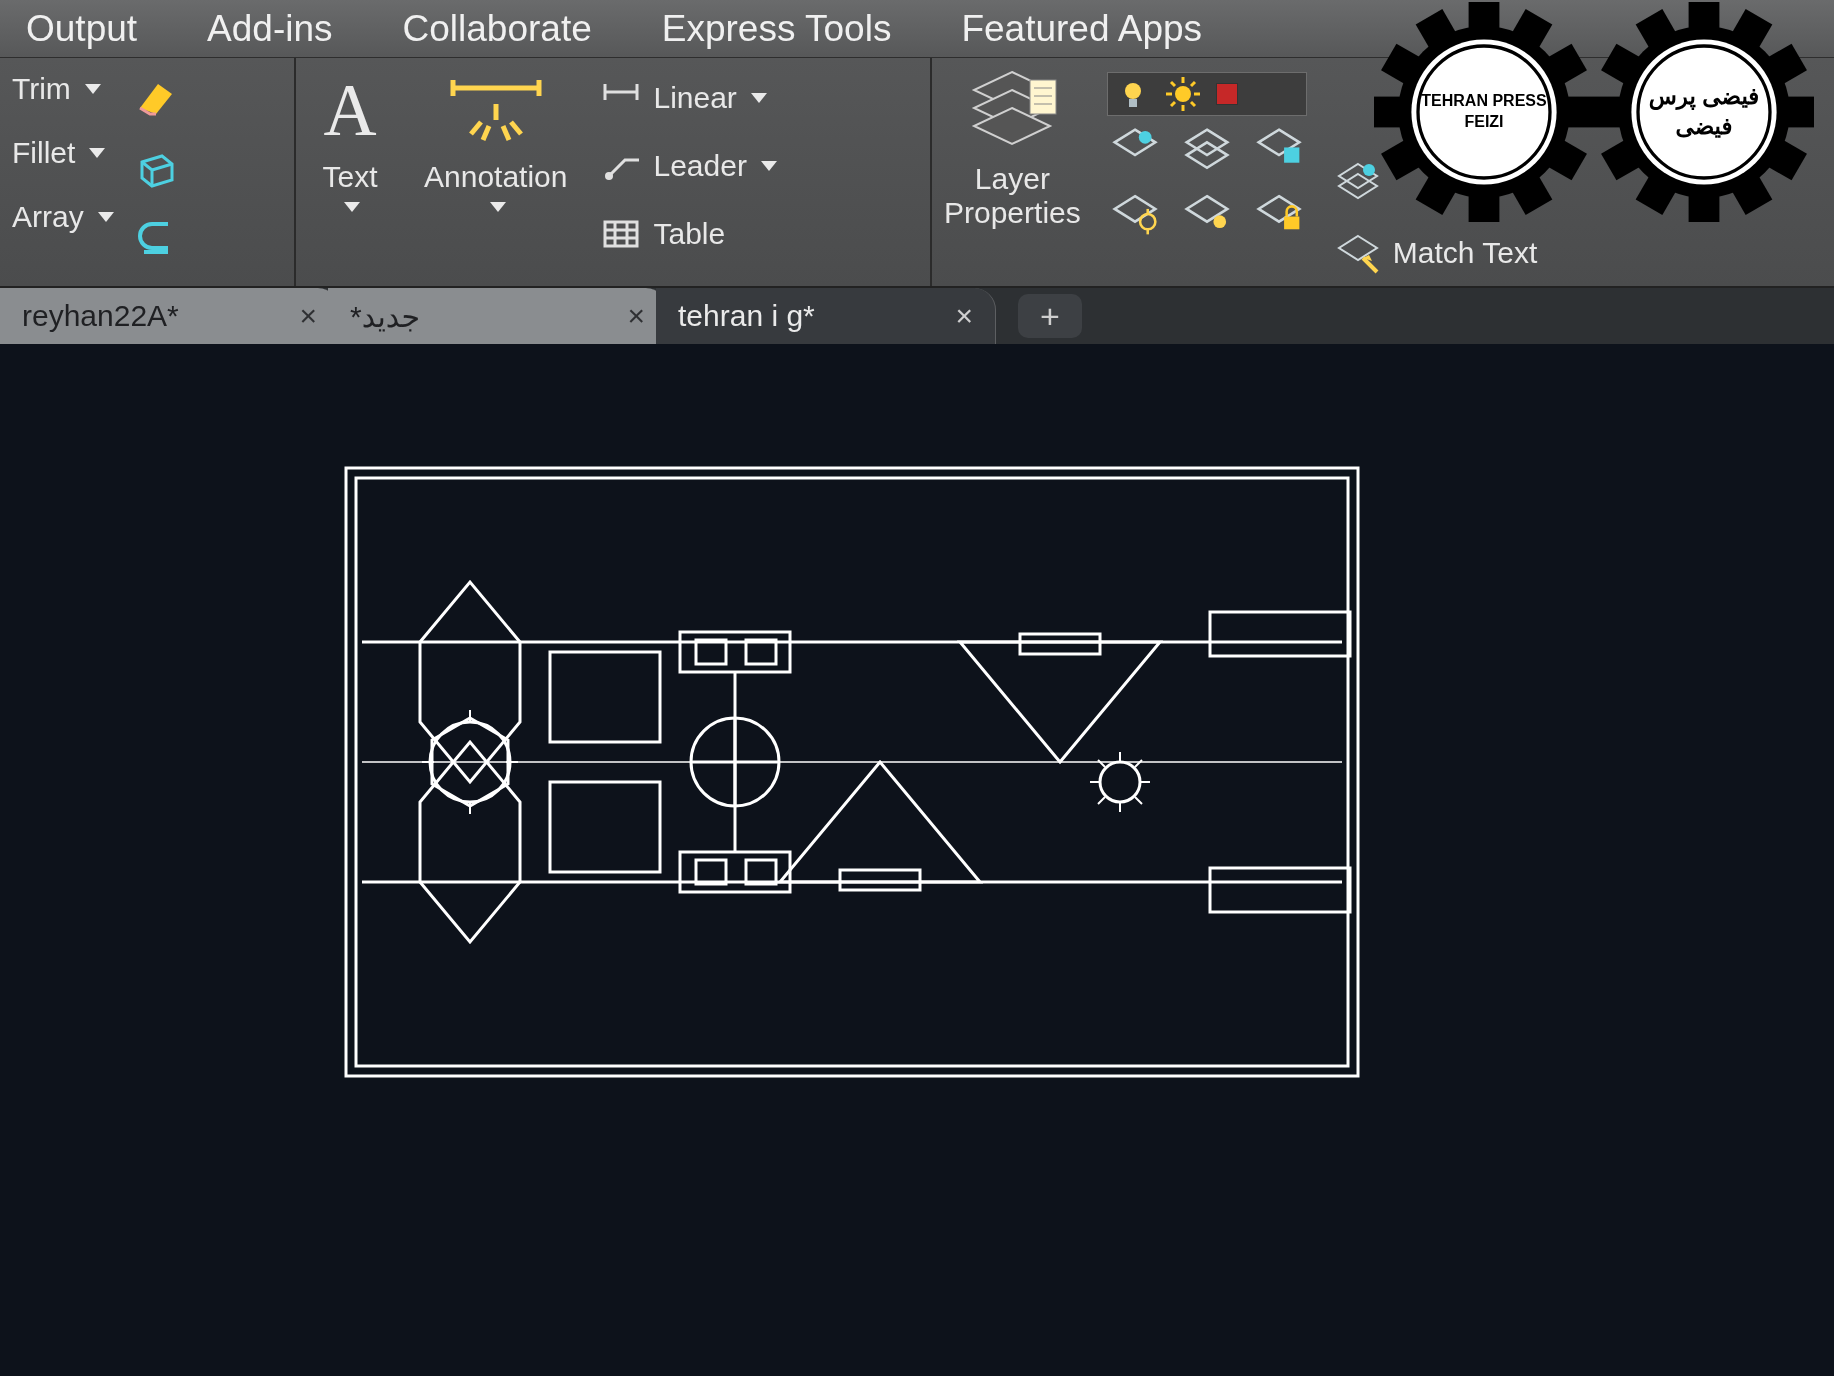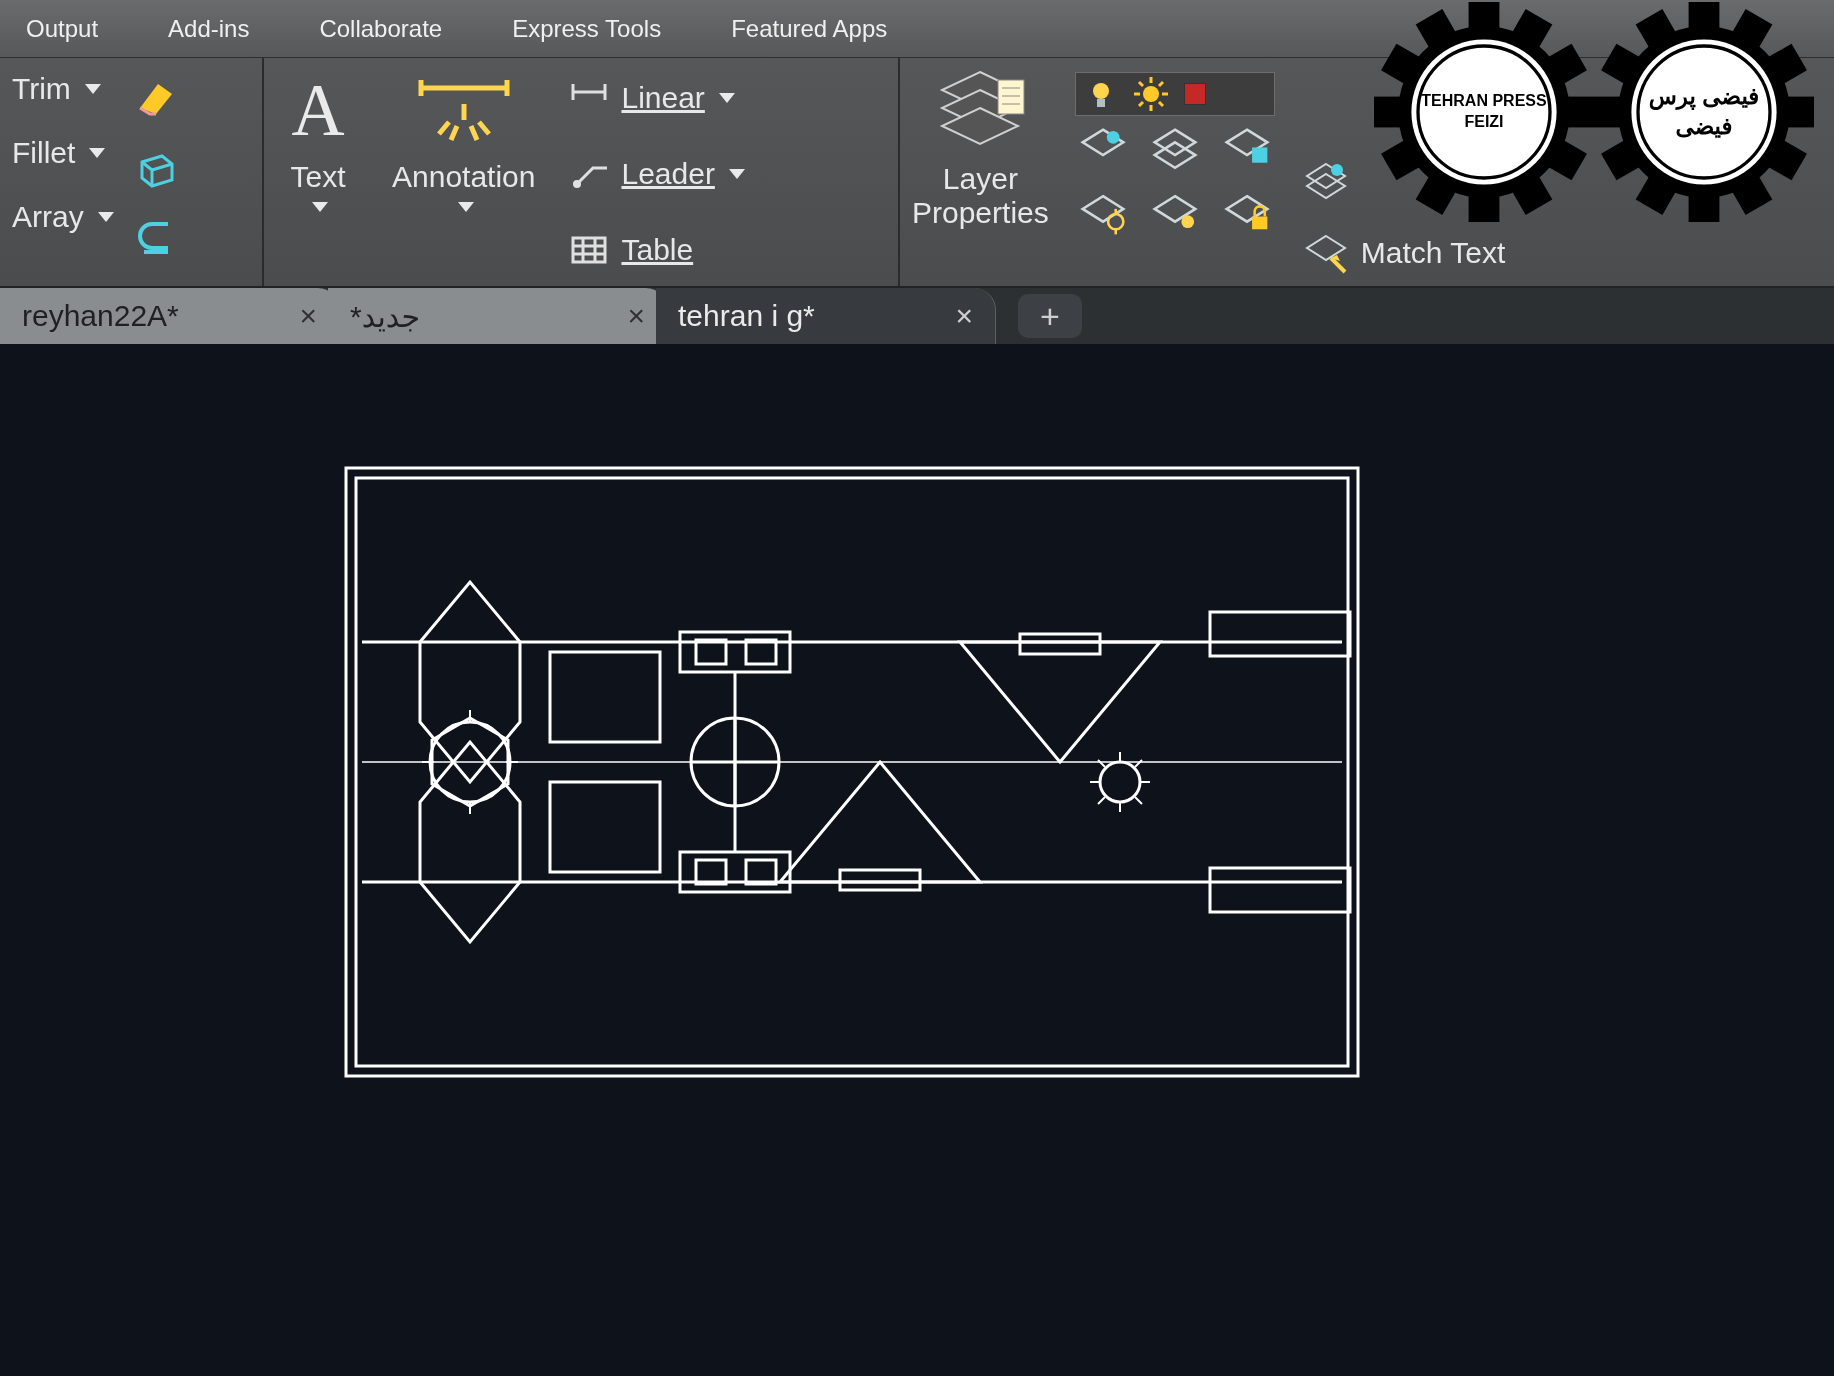--- a/index.html
+++ b/index.html
@@ -26,21 +26,21 @@
   }
   
   .ribbon-tabs {
     height: 58px;
     background: linear-gradient(#6a6b6c, #575859);
     border-bottom: 1px solid #2e2e2e;
     display: flex;
     align-items: center;
     gap: 70px;
     padding-left: 26px;
-    font-size: 24px;
+    font-size: 37px;
     color: #f0f0f0;
   }
   .ribbon-tabs .tab { cursor: default; }
   
   .ribbon {
     background: linear-gradient(#565758, #4b4c4d);
     border-bottom: 2px solid #222;
     position: relative;
   }
   .ribbon-row {
@@ -173,21 +173,21 @@
   <span class="tab">Output</span>
   <span class="tab">Add-ins</span>
   <span class="tab">Collaborate</span>
   <span class="tab">Express Tools</span>
   <span class="tab">Featured Apps</span>
 </div>
 
 <div class="ribbon">
   <div class="ribbon-row">
 
-    <div class="panel" style="width:264px;">
+    <div class="panel" style="width:296px;">
       <div class="panel-body" style="padding-top:14px;">
         <div class="vcol" style="gap:30px;">
           <div class="hrow">
             <span class="btn-label">Trim</span>
             <span class="drop-arrow"></span>
           </div>
           <div class="hrow">
             <span class="btn-label">Fillet</span>
             <span class="drop-arrow"></span>
           </div>
@@ -244,21 +244,21 @@
                 <line x1="70" y1="52" x2="80" y2="64"></line>
                 <line x1="48" y1="56" x2="42" y2="70"></line>
                 <line x1="62" y1="56" x2="68" y2="70"></line>
               </g>
             </svg>
           </span>
           <span class="cap">Annotation</span>
           <span class="drop-arrow" style="margin-top:8px;"></span>
         </div>
 
-        <div class="vcol" style="gap:32px; padding-top:10px;text-decoration:underline;">
+        <div class="vcol" style="gap:24px; padding-top:10px;">
           <div class="hrow">
             <span class="ic">
               <svg viewBox="0 0 44 44">
                   <line x1="6" y1="16" x2="38" y2="16" stroke="#e0e0e0" stroke-width="3"></line>
                   <line x1="6" y1="8" x2="6" y2="24" stroke="#e0e0e0" stroke-width="3"></line>
                   <line x1="38" y1="8" x2="38" y2="24" stroke="#e0e0e0" stroke-width="3"></line>
                 </svg>
             </span>
             <span class="btn-label">Linear</span>
             <span class="drop-arrow"></span>

